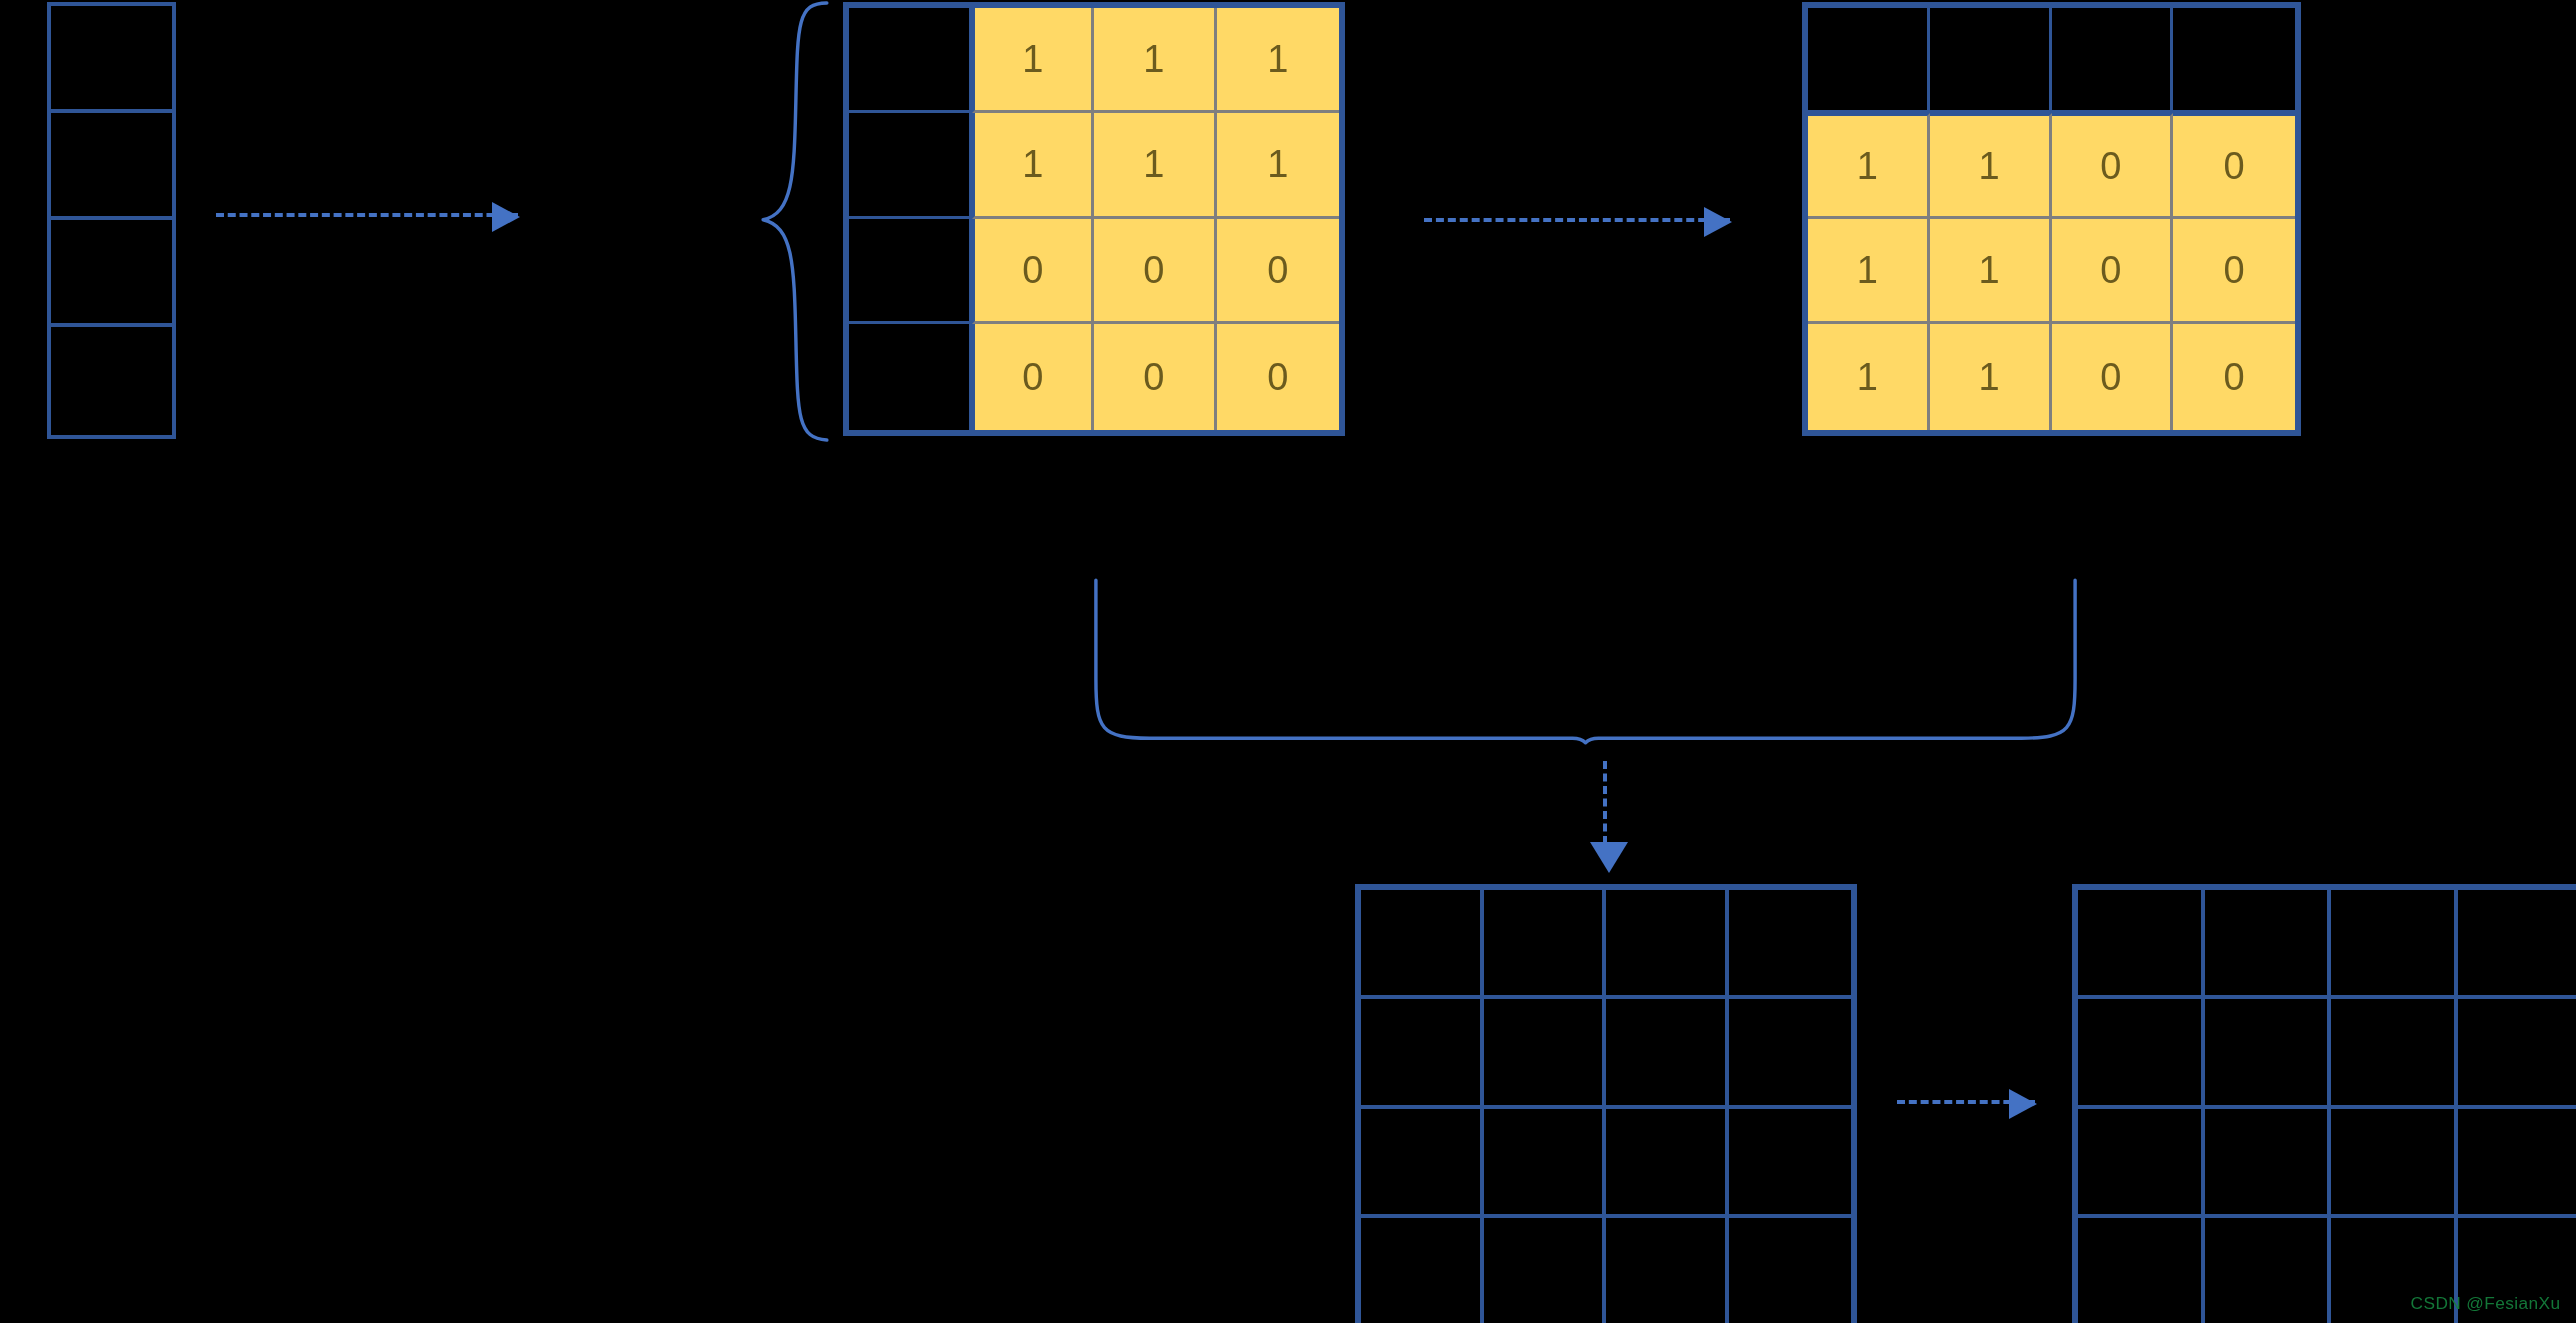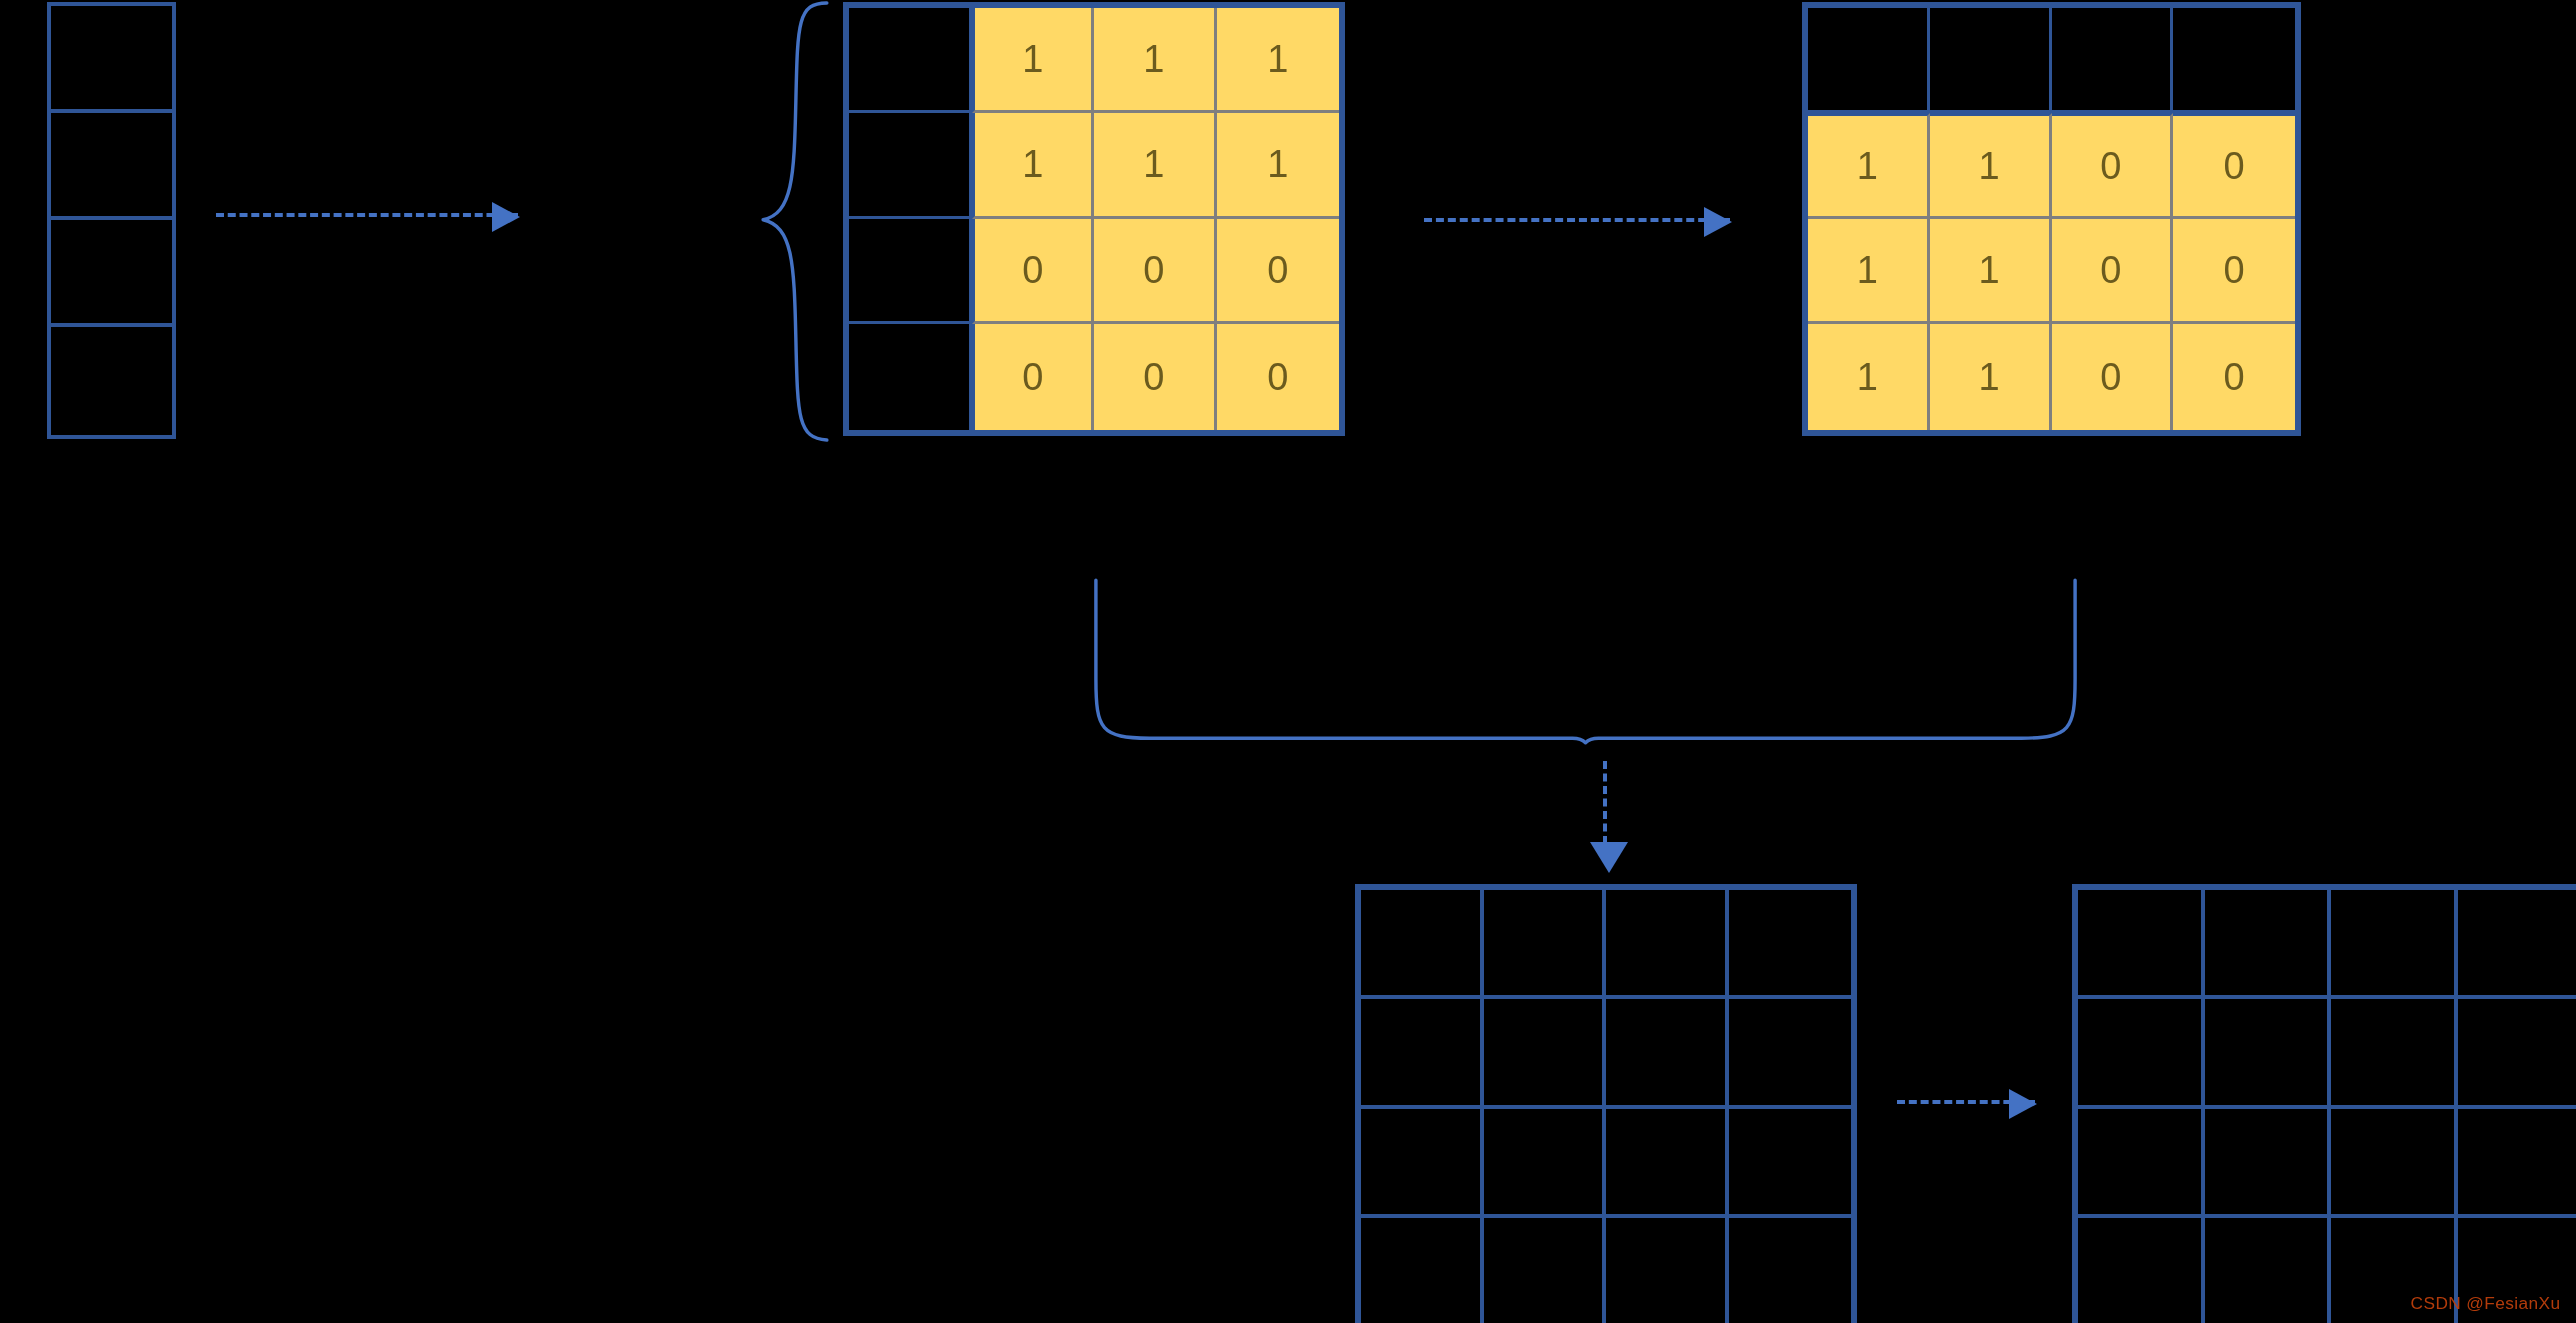--- a/index.html
+++ b/index.html
@@ -87,21 +87,21 @@
     border-top: 31px solid #4472c4;
   }
 
   
   .brace { position: absolute; }
   .brace svg { display: block; }
 
   
   .watermark {
     position: absolute;
-    color: #c2410c;
+    color: #15803d;
     font-size: 17.3px;
     letter-spacing: 0.4px;
     opacity: 0.92;
     white-space: nowrap;
   }
 </style>
 </head>
 <body>
 
 <div id="canvas">

